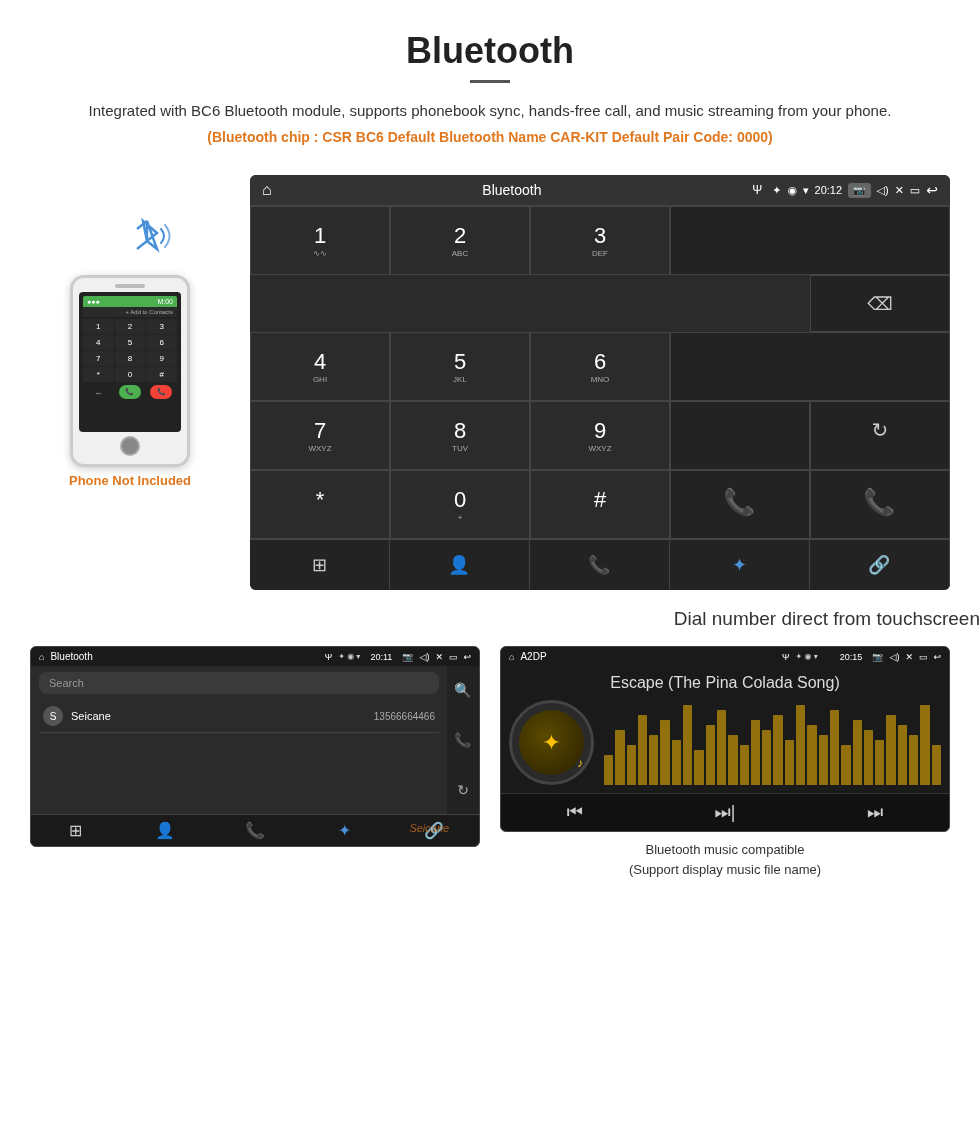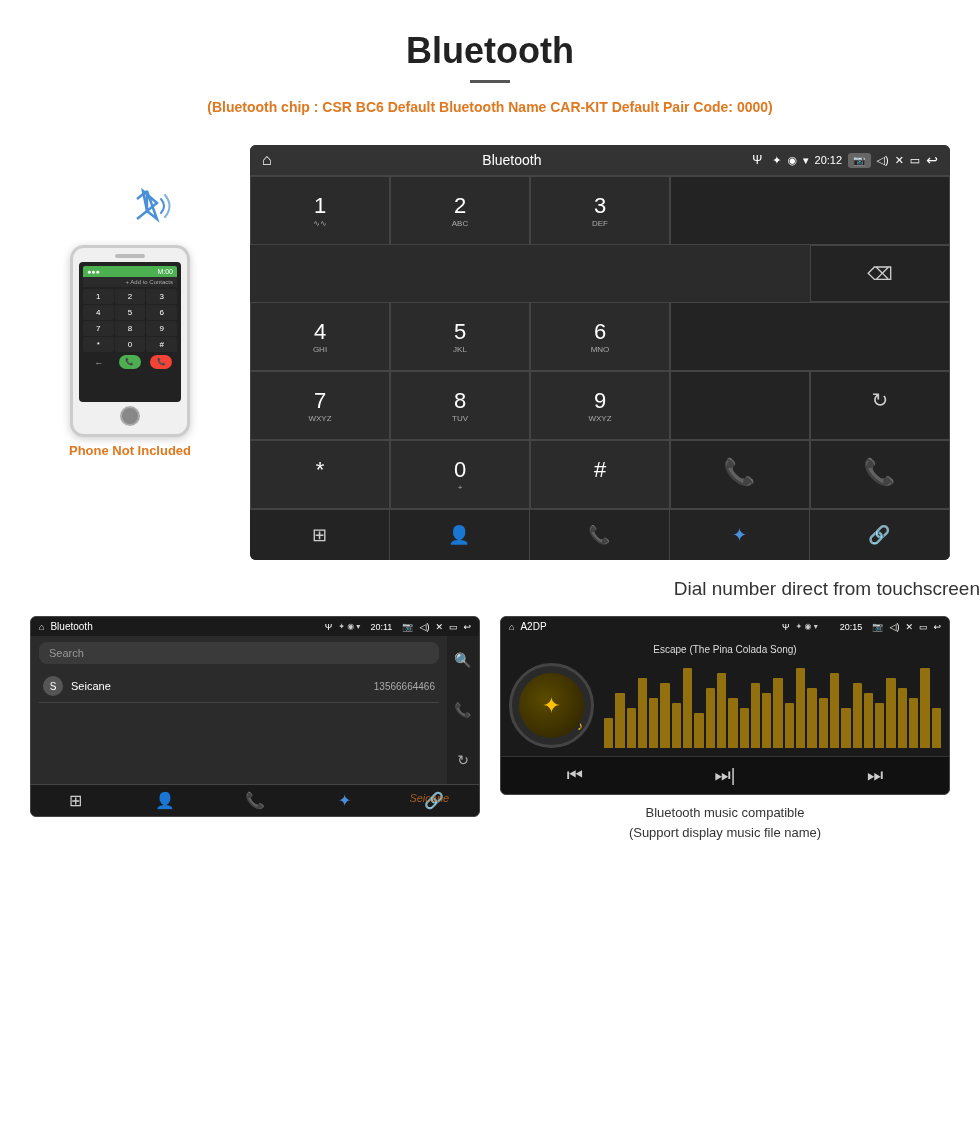--- a/index.html
+++ b/index.html
@@ -353,21 +353,21 @@
     .pb-bottom-btn.yellow { color: #ffc107; }
 
     
     .music-content {
       background: #1a1a1a;
       padding: 8px;
     }
     .music-song-title {
       text-align: center;
       color: #ddd;
-      font-size: 10px;
+      font-size: 16px;
       margin-bottom: 8px;
     }
     .music-artwork-row {
       display: flex;
       gap: 10px;
       align-items: center;
     }
     .music-artwork {
       width: 85px;
       height: 85px;
@@ -439,20 +439,21 @@
       font-style: italic;
       opacity: 0.7;
     }
   </style>
 </head>
 <body>
 
 <div class="page-header">
   <h1 class="page-title">Bluetooth</h1>
   <div class="title-divider"></div>
+  <p class="page-description">Integrated with BC6 Bluetooth module, supports phonebook sync, hands-free call, and music streaming from your phone.</p>
   <p class="bluetooth-specs">(Bluetooth chip : CSR BC6    Default Bluetooth Name CAR-KIT    Default Pair Code: 0000)</p>
 </div>
 
 <div class="main-content">
 
   <div class="phone-section">
 
     <div class="bluetooth-icon-area">
       <div class="signal-waves">
         <div style="display:flex; justify-content:flex-end; gap:0;">

